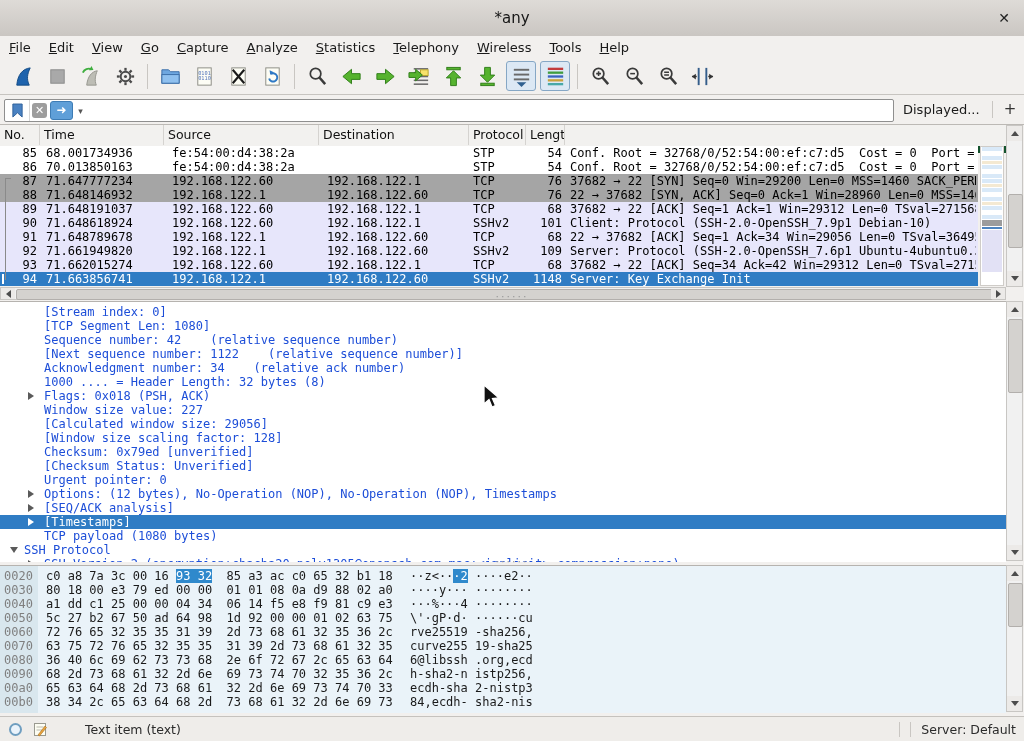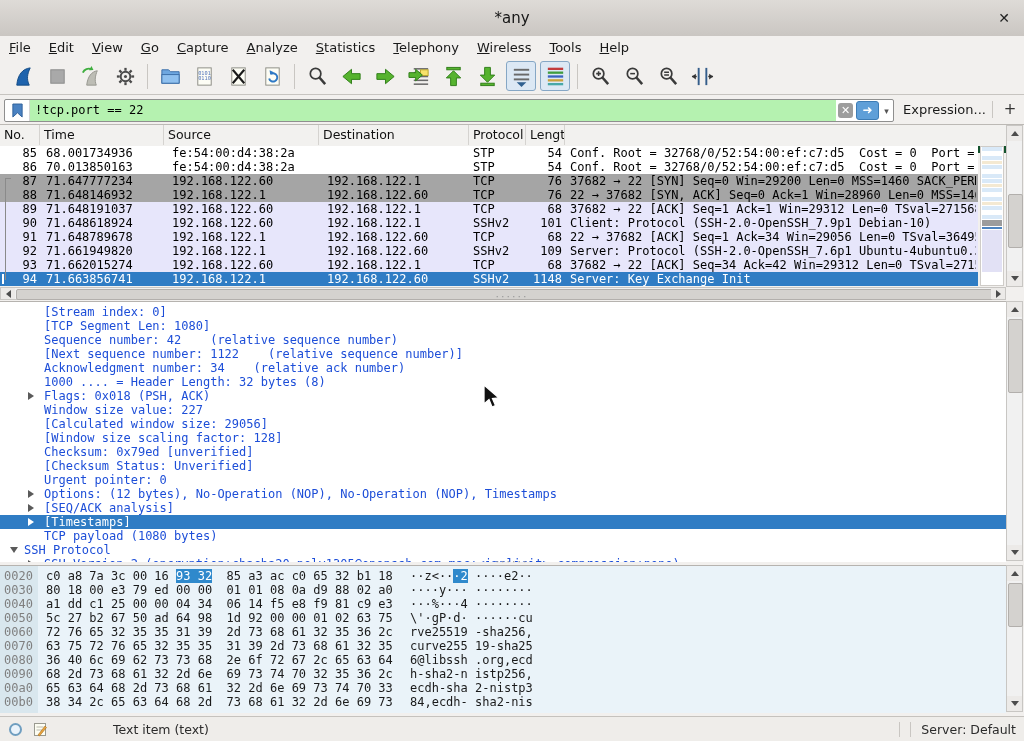--- a/index.html
+++ b/index.html
@@ -86,21 +86,21 @@
   .hhex{position:absolute;left:46px;}
   .hasc{position:absolute;left:410px;}
   .hl{background:#2f89cc;color:#fff;}
 
   .grip{position:absolute;left:486px;width:52px;text-align:center;font-size:11px;color:#9a9a9a;letter-spacing:2px;line-height:4px;height:4px;}
 
   
   #statusbar{position:absolute;left:0;top:716px;width:1024px;height:25px;background:#efedea;border-top:1px solid #c5c2be;
     display:flex;align-items:center;font-size:12.5px;color:#2b2b2b;}
   #sb-left{display:flex;align-items:center;gap:10px;padding-left:8px;}
-  #sb-field{margin-left:56px;}
+  #sb-field{margin-left:28px;}
   #sb-right{margin-left:auto;display:flex;align-items:center;gap:10px;padding-right:8px;}
   .sb-sep{width:1px;height:15px;background:#c9c6c2;}
 
   #cursor{position:absolute;left:483px;top:384px;pointer-events:none;}
 </style>
 </head>
 <body>
 
 <div id="win">
 
@@ -281,26 +281,25 @@
       </div>
     </div>
 
   <div id="filterbar">
     <div id="fwrap">
       <div id="fbook">
         <svg viewBox="0 0 14 16">
             <path d="M2 1 h10 v14 l-5 -4.5 -5 4.5 z" fill="#4a82c2" stroke="#2d5f98"></path>
           </svg>
       </div>
-      <div id="finput" class="mono">!tcp.port == 22</div>
       <div id="fclear">✕</div>
       <div id="fapply">➜</div>
       <div id="fcaret">▾</div>
     </div>
-    <div id="fexpr">Expression...</div>
+    <div id="fexpr">Displayed...</div>
     <div id="fsep2"></div>
     <div id="fplus">+</div>
   </div>
 
   <div id="phead">
       <div class="hcell" style="left: 0px; width: 40px;">No.</div>
       <div class="hcell" style="left: 40px; width: 124px;">Time</div>
       <div class="hcell" style="left: 164px; width: 155px;">Source</div>
       <div class="hcell" style="left: 319px; width: 150px;">Destination</div>
       <div class="hcell" style="left: 469px; width: 57px;">Protocol</div>

